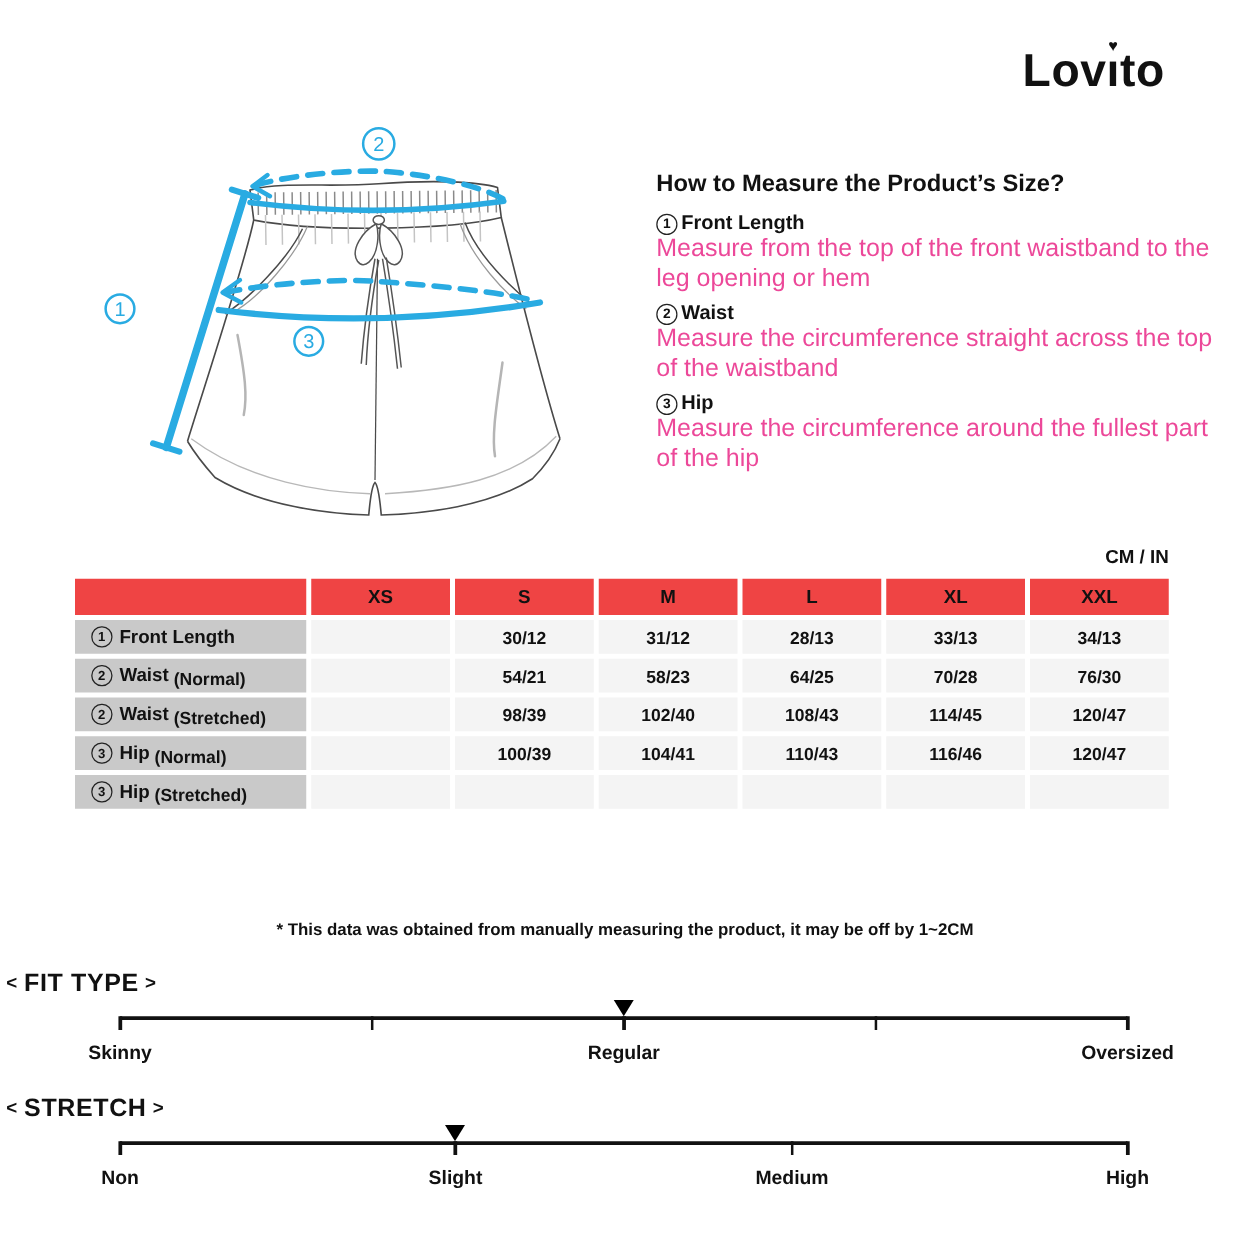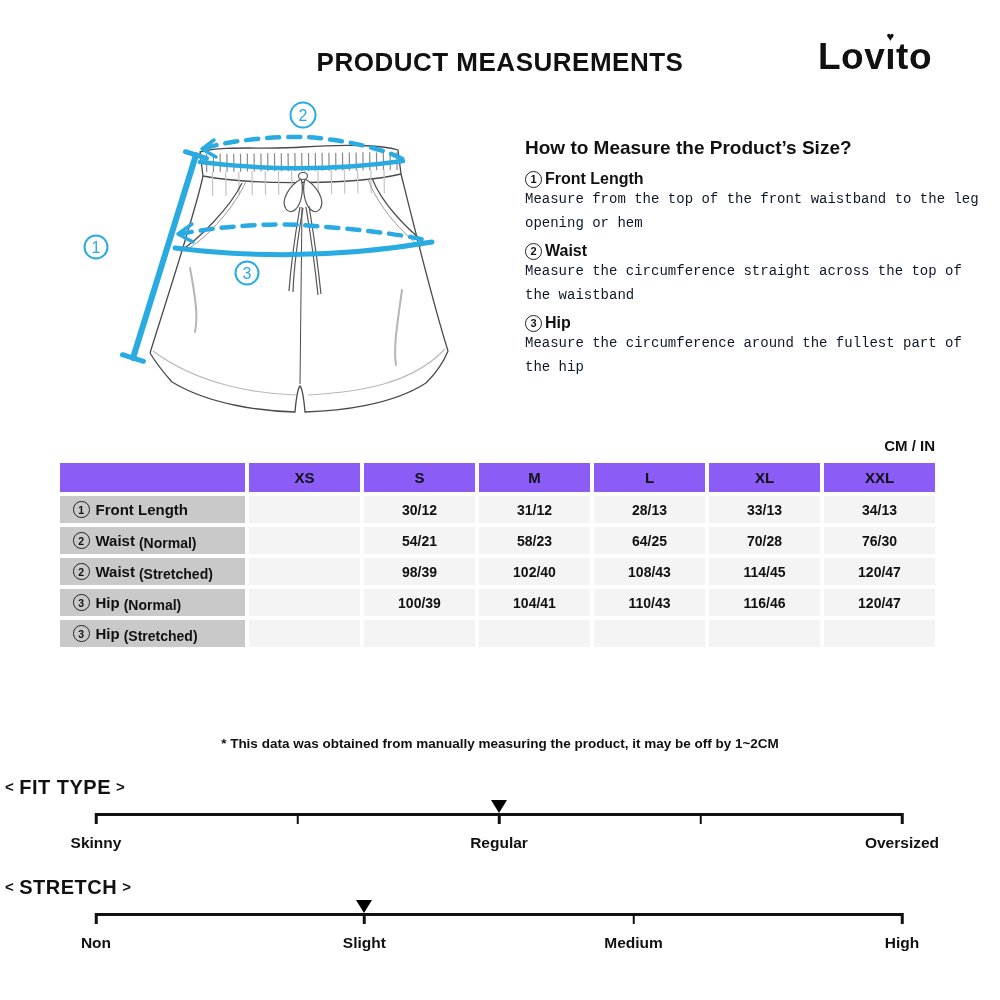--- a/index.html
+++ b/index.html
@@ -13,33 +13,33 @@
   .brand .i-wrap { position:relative; display:inline-block; }
   .brand .heart { position:absolute; left:50%; top:-6px; transform:translateX(-50%); font-size:13px; line-height:1; }
 
   
   .diagram { position:absolute; left:60px; top:95px; width:450px; height:340px; }
 
   
   .instructions { position:absolute; left:525px; top:137px; width:460px; }
   .instr-title { font-size:19px; font-weight:700; margin-bottom:11px; }
   .instr-head { font-size:16px; font-weight:700; margin-top:7px; display:flex; align-items:center; }
-  .instr-desc { font-size:14px; color:#0f172a; line-height:23.5px;font-family:Liberation Mono, monospace; }
+  .instr-desc { font-size:20px; color:#ec4899; line-height:23.5px; }
   .circ { display:inline-flex; align-items:center; justify-content:center; border:1.4px solid #222;
           border-radius:50%; width:17px; height:17px; font-size:11px; font-weight:700; flex:0 0 auto; margin-right:3px; }
 
   
   .unit { position:absolute; top:437px; right:65px; font-size:15px; font-weight:700; }
 
   
   .size-table { position:absolute; left:60px; top:463px; width:875px; display:flex; flex-direction:column; gap:4px; }
   .t-row { display:grid; grid-template-columns:185px repeat(6,1fr); gap:4px; height:27px; }
   .t-row.header { height:29px; }
   .h-cell, .l-cell, .v-cell { display:flex; align-items:center; }
-  .h-cell { background:#8b5cf6; justify-content:center; font-weight:700; font-size:15px; }
+  .h-cell { background:#ef4444; justify-content:center; font-weight:700; font-size:15px; }
   .l-cell { background:#c9c9c9; padding-left:13px; font-weight:700; font-size:15px; }
   .l-cell .circ { width:16.5px; height:16.5px; font-size:10.5px; border-width:1.3px; margin-right:6px; }
   .l-cell .qual { font-size:14px; margin-left:4px; margin-top:4px; }
   .v-cell { background:#f4f4f4; justify-content:center; font-weight:700; font-size:14px; }
 
   
   .notes { position:absolute; top:674px; left:0; width:1000px; text-align:center;
            font-size:15.5px; font-weight:600; line-height:23px; white-space:pre-wrap; }
   .disclaimer { position:absolute; top:736px; left:0; width:1000px; text-align:center;
            font-size:13.5px; font-weight:600; }
@@ -53,21 +53,20 @@
   .track .marker { position:absolute; top:-13px; width:0; height:0; transform:translateX(-50%);
                    border-left:8px solid transparent; border-right:8px solid transparent; border-top:13px solid #000; }
   .scale-labels { position:absolute; left:96px; width:806px; height:20px;padding-left:16px; }
   .scale-labels .sl { position:absolute; transform:translateX(-50%); font-size:15.5px; font-weight:700; white-space:nowrap; }
 </style>
 </head>
 <body>
 
 <div class="page">
 
-  <div class="title">PRODUCT MEASUREMENTS</div>
 
   <div class="brand">
     <span>Lov</span><span class="i-wrap"><span>ı</span><span class="heart">♥</span></span><span>to</span>
   </div>
 
   <div class="diagram">
     <svg width="450" height="340" viewBox="0 0 450 340">
 
       <g stroke="#4a4a4a" stroke-width="1.3" fill="#fff">
         <path d="M140,57 C165,50 205,55 243,52 C285,49 322,50 338,55 L341,79 C300,89 195,91 143,81 Z"></path>

